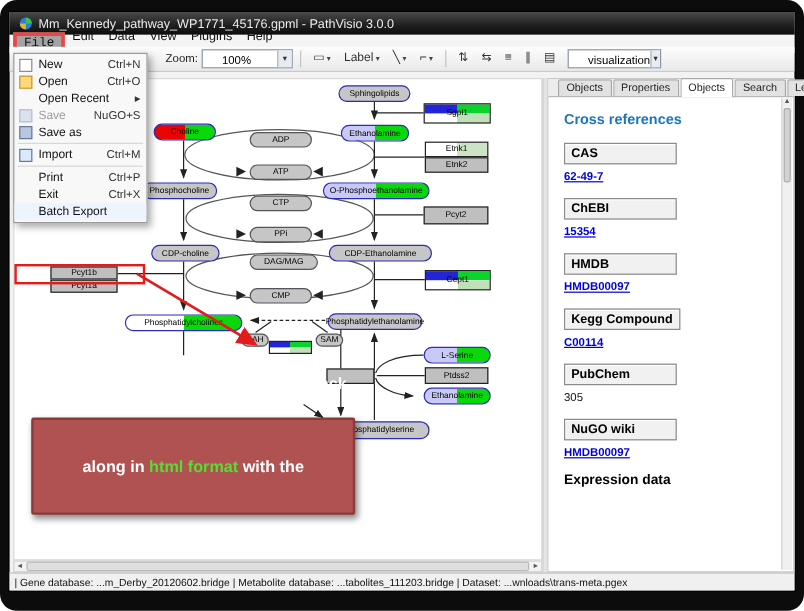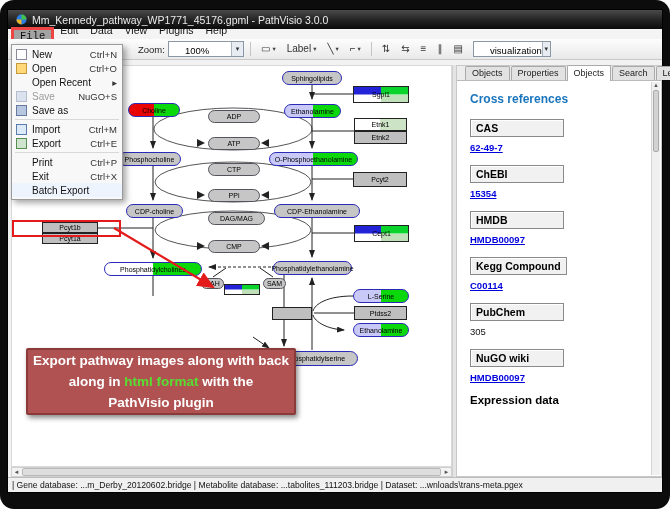--- a/index.html
+++ b/index.html
@@ -49,24 +49,24 @@
   .gene-gray{background:#bfbfbf;border:1px solid #222;}
   .gene-wl{background:linear-gradient(90deg,#ffffff 50%,#cde3c6 50%);border:1px solid #222;}
   .gene-split{background:linear-gradient(90deg,#2323d8 50%,#0ad42c 50%) top/100% 50% no-repeat,
     linear-gradient(90deg,#ffffff 50%,#bfe0b8 50%) bottom/100% 50% no-repeat;border:1px solid #222;}
   .handle{position:absolute;width:5px;height:5px;background:#ffe400;border:1px solid #7a7a00;z-index:4;}
   .h-nw{left:-3px;top:-3px}.h-n{left:50%;margin-left:-3px;top:-3px}.h-ne{right:-3px;top:-3px}
   .h-e{right:-3px;top:50%;margin-top:-3px}.h-se{right:-3px;bottom:-3px}
   .h-s{left:50%;margin-left:-3px;bottom:-3px}.h-sw{left:-3px;bottom:-3px}
   .h-w{left:-3px;top:50%;margin-top:-3px}
   
-  .annotation{position:absolute;left:14px;top:282px;width:270px;height:67px;z-index:5;
+  .annotation{position:absolute;left:14px;top:282px;width:270px;height:81px;z-index:5;
     background:#b05252;border:2px solid #8b3a3a;box-sizing:border-box;border-radius:2px;
     box-shadow:2px 3px 5px rgba(0,0,0,.45);display:flex;flex-direction:column;
-    justify-content:center;text-align:center;color:#fff;font-weight:bold;font-size:13.5px;line-height:21px;}
+    justify-content:center;text-align:center;color:#fff;font-weight:bold;font-size:13.5px;line-height:21px;gap:48px;}
   .annotation .hl{color:#58dd33;}
   
   .divider{position:absolute;left:444px;top:55px;width:4px;height:412px;background:#e4e4e4;
     border-left:1px solid #cfcfcf;box-sizing:border-box;}
   .rpanel{position:absolute;left:448px;top:55px;width:206px;height:412px;background:#fff;
     border:1px solid #c8c8c8;box-sizing:border-box;}
   .tabs{position:absolute;left:0;top:0;width:100%;height:15px;background:#ececec;
     display:flex;align-items:center;font-size:9px;padding-left:8px;box-sizing:border-box;
     border-bottom:1px solid #b9b9b9;}
   .tab{padding:1px 6px;border:1px solid #a9a9a9;border-bottom:none;background:#e2e2e2;
@@ -410,25 +410,20 @@
           <span class="fm-ico ico-save-as"></span>
           <span class="fm-label">Save as</span>
           <span class="fm-short"></span>
         </div>
         <div class="fm-sep"></div>
         <div class="fm-row">
           <span class="fm-ico ico-import"></span>
           <span class="fm-label">Import</span>
           <span class="fm-short">Ctrl+M</span>
         </div>
-        <div class="fm-row">
-          <span class="fm-ico ico-export"></span>
-          <span class="fm-label">Export</span>
-          <span class="fm-short">Ctrl+E</span>
-        </div>
         <div class="fm-sep"></div>
         <div class="fm-row">
           <span class="fm-ico ico-none"></span>
           <span class="fm-label">Print</span>
           <span class="fm-short">Ctrl+P</span>
         </div>
         <div class="fm-row">
           <span class="fm-ico ico-none"></span>
           <span class="fm-label">Exit</span>
           <span class="fm-short">Ctrl+X</span>

